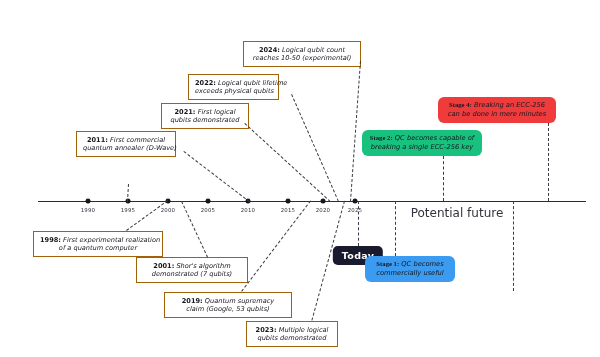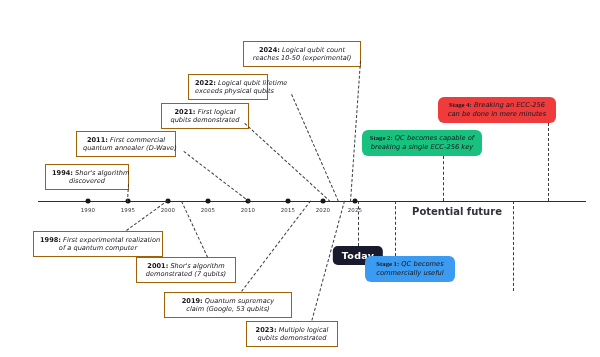--- a/index.html
+++ b/index.html
@@ -35,25 +35,24 @@
     position: absolute;
     font-size: 5.4px;
     color: #32323c;
     letter-spacing: 0.2px;
     transform: translateX(-50%);
     white-space: nowrap;
     font-family: "DejaVu Sans", sans-serif;
   }
   .region-label {
     position: absolute;
-    font-size: 10px;
+    font-size: 12px;
     color: #32323c;
     transform: translateX(-50%);
     white-space: nowrap;
-    font-weight: bold;
   }
   
   .event-box {
     position: absolute;
     border: 1px solid #a16207;
     background: #ffffff;
     box-sizing: border-box;
     padding: 3.5px 6px;
     text-align: center;
     font-size: 6.6px;
@@ -125,33 +124,32 @@
     <div class="tick-label" style="left: 208px; top: 207px;">2005</div>
     <div class="tick-dot" style="left: 248px; top: 201px;"></div>
     <div class="tick-label" style="left: 248px; top: 207px;">2010</div>
     <div class="tick-dot" style="left: 288px; top: 201px;"></div>
     <div class="tick-label" style="left: 288px; top: 207px;">2015</div>
     <div class="tick-dot" style="left: 323px; top: 201px;"></div>
     <div class="tick-label" style="left: 323px; top: 207px;">2020</div>
     <div class="tick-dot" style="left: 355px; top: 201px;"></div>
     <div class="tick-label" style="left: 355px; top: 207px;">2025</div>
     <div class="region-label" style="left: 457px; top: 206px;">Potential future</div>
-    <div class="event-box" style="left: 45px; top: 164px; width: 84px;"><b>1994:</b> <span>Shor's algorithm</span><br><span>discovered</span></div>
     <div class="leader" style="left: 129px; top: 183.5px; width: 17.5285px; transform: rotate(93.2705deg);"></div>
     <div class="event-box" style="left: 76px; top: 131px; width: 100px;"><b>2011:</b> <span>First commercial</span><br><span>quantum annealer (D-Wave)</span></div>
     <div class="leader" style="left: 184px; top: 150.5px; width: 83.1039px; transform: rotate(37.4215deg);"></div>
     <div class="event-box" style="left: 161px; top: 103px; width: 88px;"><b>2021:</b> <span>First logical</span><br><span>qubits demonstrated</span></div>
     <div class="leader" style="left: 245px; top: 122.5px; width: 116.44px; transform: rotate(42.3895deg);"></div>
-    <div class="event-box" style="left: 188px; top: 74px; width: 80px;"><b>2022:</b> <span>Logical qubit lifetime</span><br><span>exceeds physical qubits</span></div>
+    <div class="event-box" style="left: 188px; top: 74px; width: 91px;"><b>2022:</b> <span>Logical qubit lifetime</span><br><span>exceeds physical qubits</span></div>
     <div class="leader" style="left: 292px; top: 93.5px; width: 117.325px; transform: rotate(66.3846deg);"></div>
     <div class="event-box" style="left: 243px; top: 41px; width: 118px;"><b>2024:</b> <span>Logical qubit count</span><br><span>reaches 10-50 (experimental)</span></div>
     <div class="leader" style="left: 361px; top: 60.5px; width: 140.855px; transform: rotate(94.0711deg);"></div>
     <div class="event-box" style="left: 33px; top: 231px; width: 130px;"><b>1998:</b> <span>First experimental realization</span><br><span>of a quantum computer</span></div>
     <div class="leader" style="left: 168px; top: 201px; width: 51.1269px; transform: rotate(144.071deg);"></div>
-    <div class="event-box" style="left: 136px; top: 257px; width: 100px;"><b>2001:</b> <span>Shor's algorithm</span><br><span>demonstrated (7 qubits)</span></div>
+    <div class="event-box" style="left: 136px; top: 257px; width: 112px;"><b>2001:</b> <span>Shor's algorithm</span><br><span>demonstrated (7 qubits)</span></div>
     <div class="leader" style="left: 182px; top: 201px; width: 61.7414px; transform: rotate(65.0952deg);"></div>
     <div class="event-box" style="left: 164px; top: 292px; width: 128px;"><b>2019:</b> <span>Quantum supremacy</span><br><span>claim (Google, 53 qubits)</span></div>
     <div class="leader" style="left: 311px; top: 201px; width: 114.347px; transform: rotate(127.267deg);"></div>
     <div class="event-box" style="left: 246px; top: 321px; width: 92px;"><b>2023:</b> <span>Multiple logical</span><br><span>qubits demonstrated</span></div>
     <div class="leader" style="left: 345px; top: 201px; width: 124.391px; transform: rotate(105.27deg);"></div>
     <div class="today-badge" style="left: 358px; top: 246px; transform: translateX(-50%);">Today</div>
     <div class="vline" style="left: 358px; top: 201px; height: 45px;"></div>
     <div class="stage-box" style="left: 365px; top: 256px; width: 90px; background: rgb(59, 155, 240);"><b>Stage 1:</b> <span>QC becomes</span><br><span>commercially useful</span></div>
     <div class="vline" style="left: 395px; top: 201px; height: 55px;"></div>
     <div class="stage-box" style="left: 362px; top: 130px; width: 120px; background: rgb(24, 194, 126);"><b>Stage 2:</b> <span>QC becomes capable of</span><br><span>breaking a single ECC-256 key</span></div>

